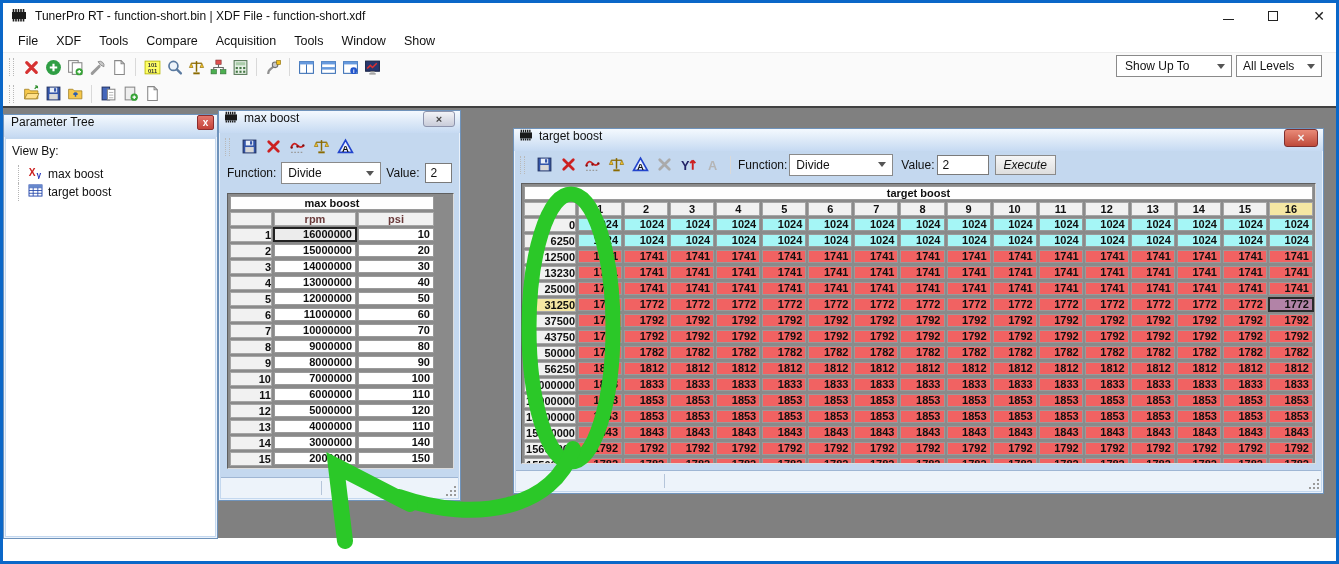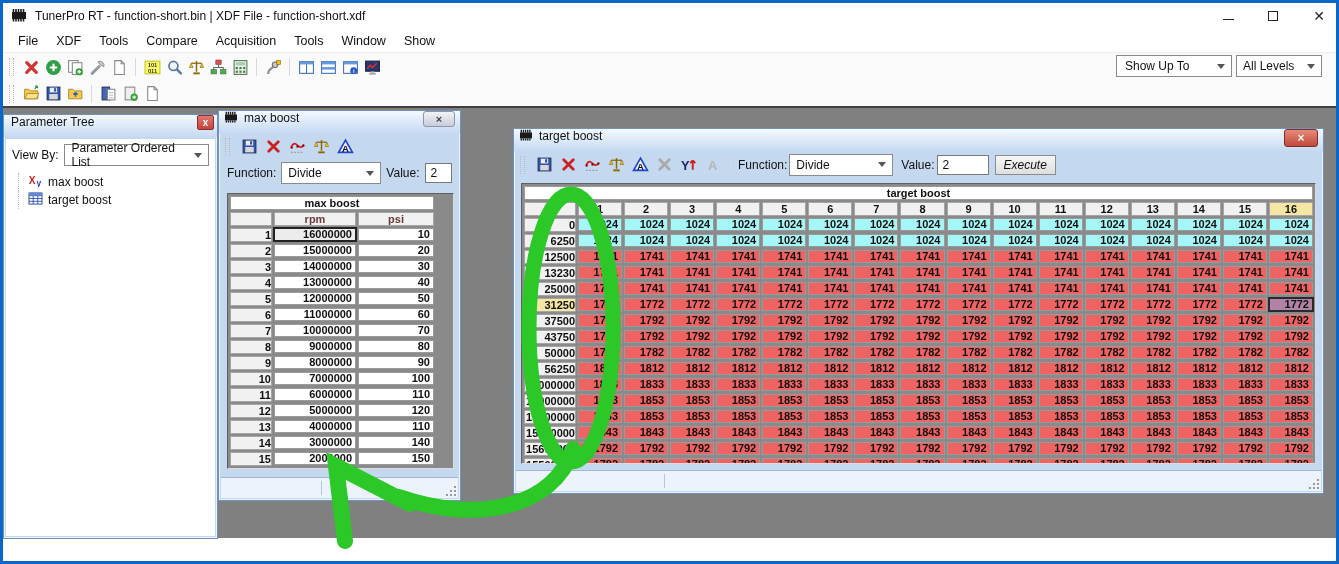--- a/index.html
+++ b/index.html
@@ -281,24 +281,20 @@
   <div class="mdi">
 
     <div class="child" style="left:0; top:6px; width:215px; height:425px;">
       <div class="child-title" style="padding-right:3px;">
         <span class="ct-label" style="margin-left:2px;">Parameter Tree</span>
         <span style="width:17px;height:15px;background:linear-gradient(#e2766d,#c4443a);border:1px solid #8d2d2d;border-radius:2px;color:#fff;font-size:10px;font-weight:bold;display:flex;align-items:center;justify-content:center;">x</span>
       </div>
       <div class="ptree-body">
         <div class="viewby">
           <span>View By:</span>
-          <div class="combo" style="flex:1;">
-              <span>Parameter Ordered List</span>
-              <span class="chev"></span>
-            </div>
         </div>
         <div class="tree">
             <div class="tree-item">
               <span class="ticon"><svg viewBox="0 0 16 14">
                   <text x="4.5" y="11" font-size="11" font-weight="bold" fill="#cc2020" text-anchor="middle">X</text>
                   <text x="11.5" y="13" font-size="9" font-weight="bold" fill="#2233bb" text-anchor="middle">y</text>
                 </svg></span>
               <span>max boost</span>
             </div>
             <div class="tree-item">

